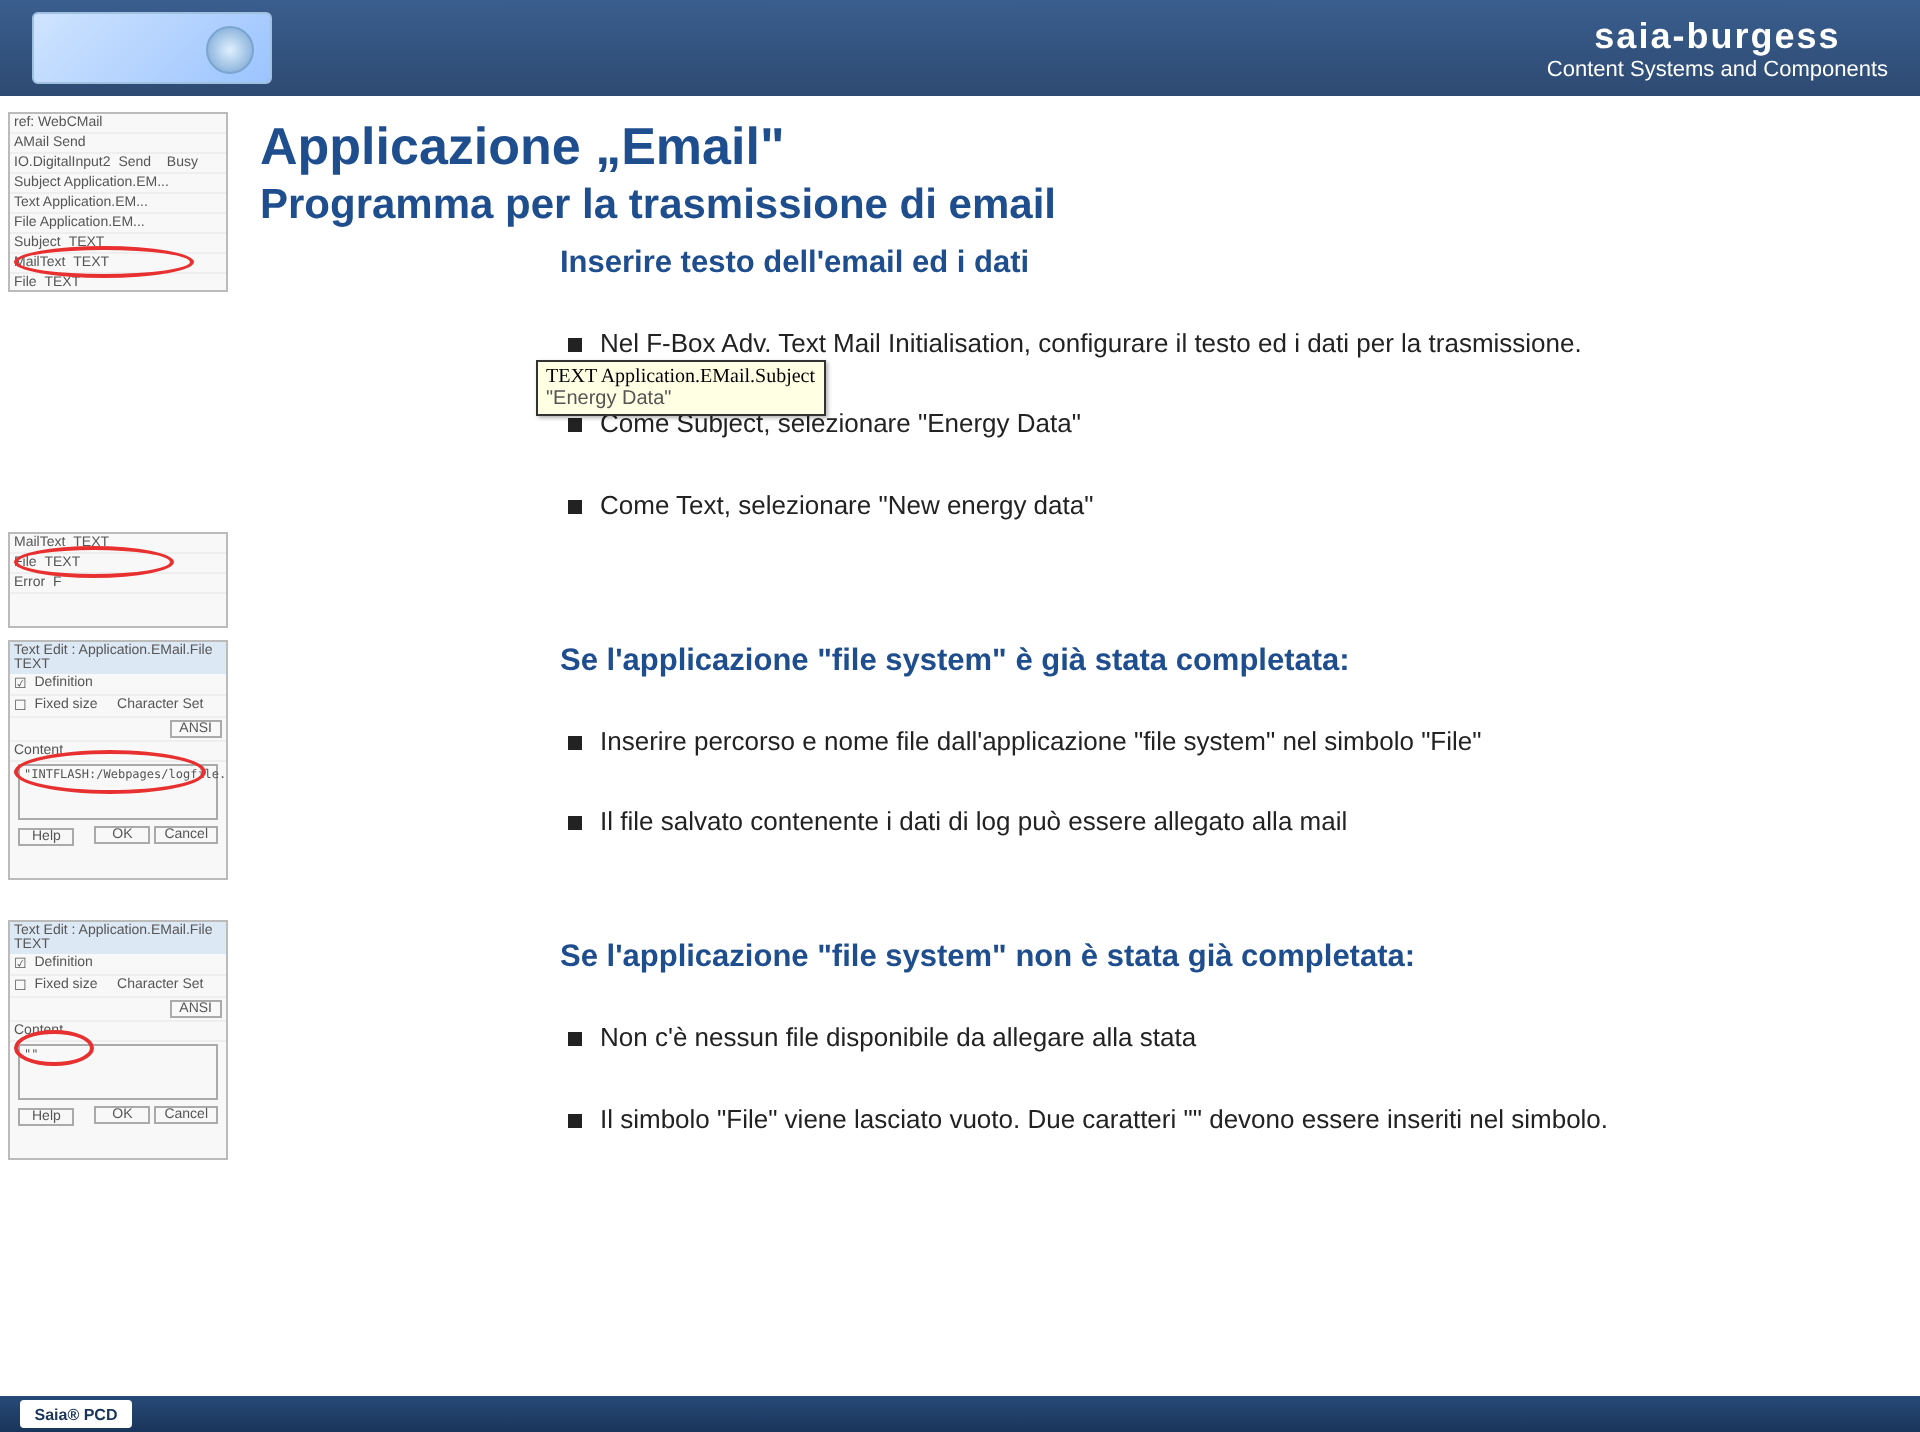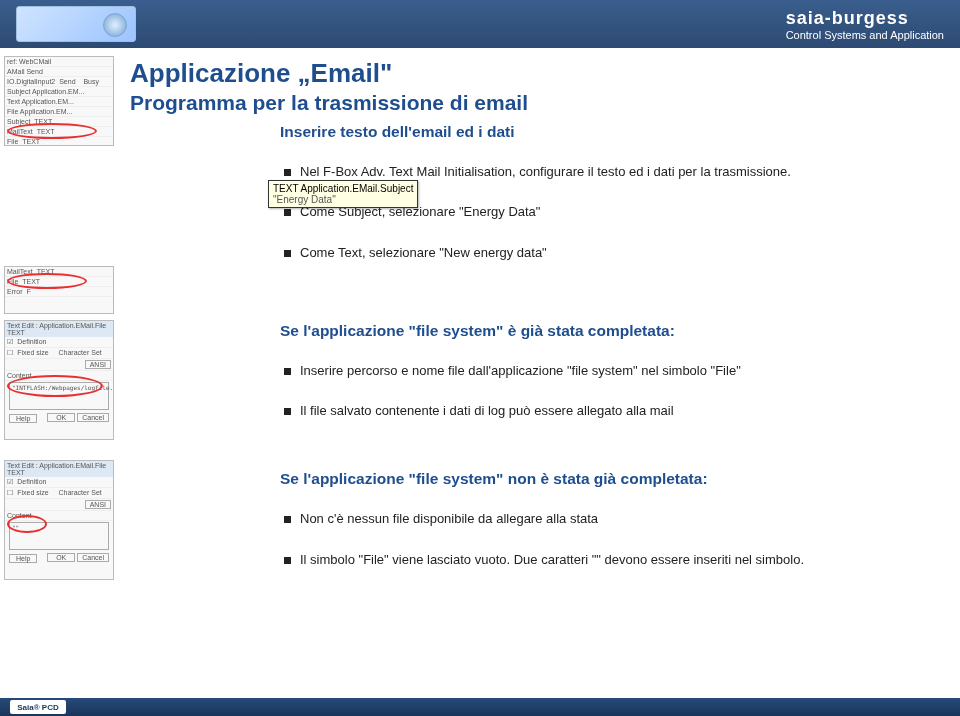--- a/index.html
+++ b/index.html
@@ -38,21 +38,21 @@
   .top-thumb::before {
     content:"";
     position:absolute;
     right:8px; top:6px;
     width:22px; height:22px;
     border-radius:50%;
     background: radial-gradient(#e0f0ff,#70a0d0);
     border:1px solid #7ba5d0;
   }
   .brand {
-    text-align: left;
+    text-align: center;
     font-size: 11px;
   }
   .brand-name { font-size: 18px; font-weight: bold; letter-spacing: 1px; }
   .page {
     position: absolute;
     top: 52px; left: 0; right: 0; bottom: 18px;
     padding: 6px 28px 0 130px;
   }
   .col-left {
     position: absolute;
@@ -118,21 +118,21 @@
   .tooltip {
     position:absolute;
     left:268px; top:180px;
     background:#ffffe4;
     border:1px solid #333;
     font-size:10px;
     padding:2px 4px;
     line-height:1.1;
     box-shadow:1px 1px 2px rgba(0,0,0,0.3);
   }
-  .tooltip .tt1{font-family:Liberation Sans, sans-serif;}
+  .tooltip .tt1{font-family:Liberation Serif, serif;}
   .tooltip .tt2{color:#555;}
   .foot {
     position:absolute;
     bottom:0; left:0; right:0;
     height:18px;
     background: linear-gradient(#274a78,#1a355a);
     display:flex;
     align-items:center;
     padding:0 10px;
     gap:6px;
@@ -161,21 +161,21 @@
 </style>
 </head>
 <body>
 
 <div class="topbar">
   <div class="topbar-left">
     <div class="top-thumb"></div>
   </div>
   <div class="brand">
     <div class="brand-name">saia-burgess</div>
-    <div>Control Systems and Application</div>
+    <div>Content Systems and Components</div>
   </div>
 </div>
 
 <div class="col-left">
 
   <div class="scr scr1" style="position:relative;">
     <div class="scr-mini-row">
         <span>ref: WebCMail</span>
       </div>
     <div class="scr-mini-row">

